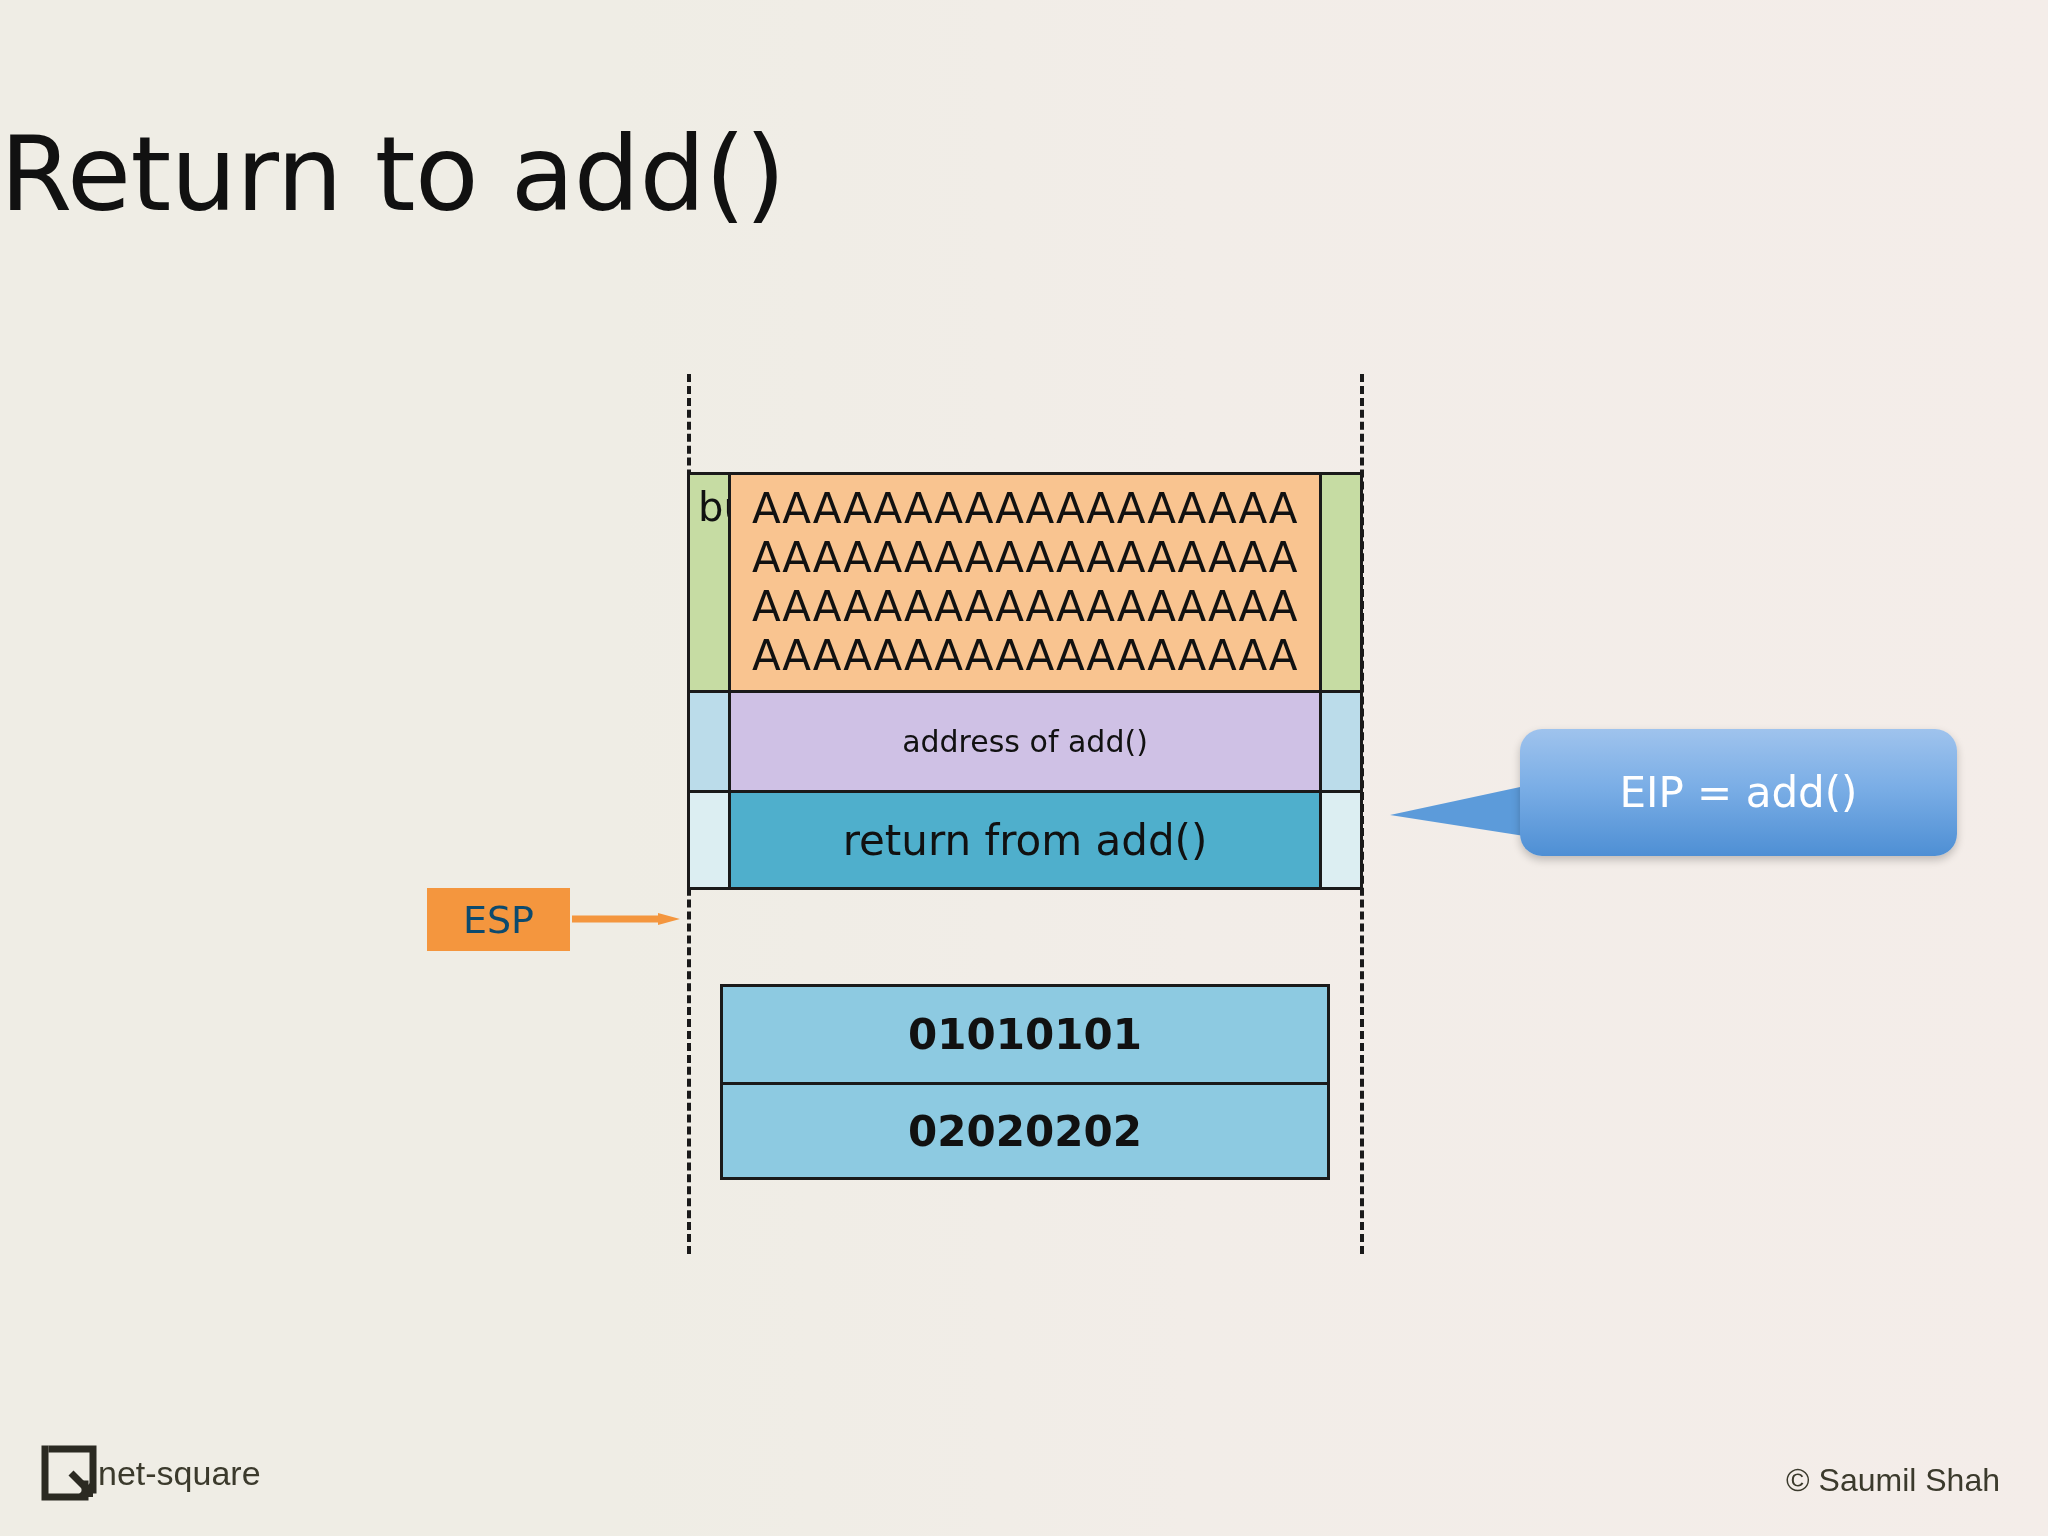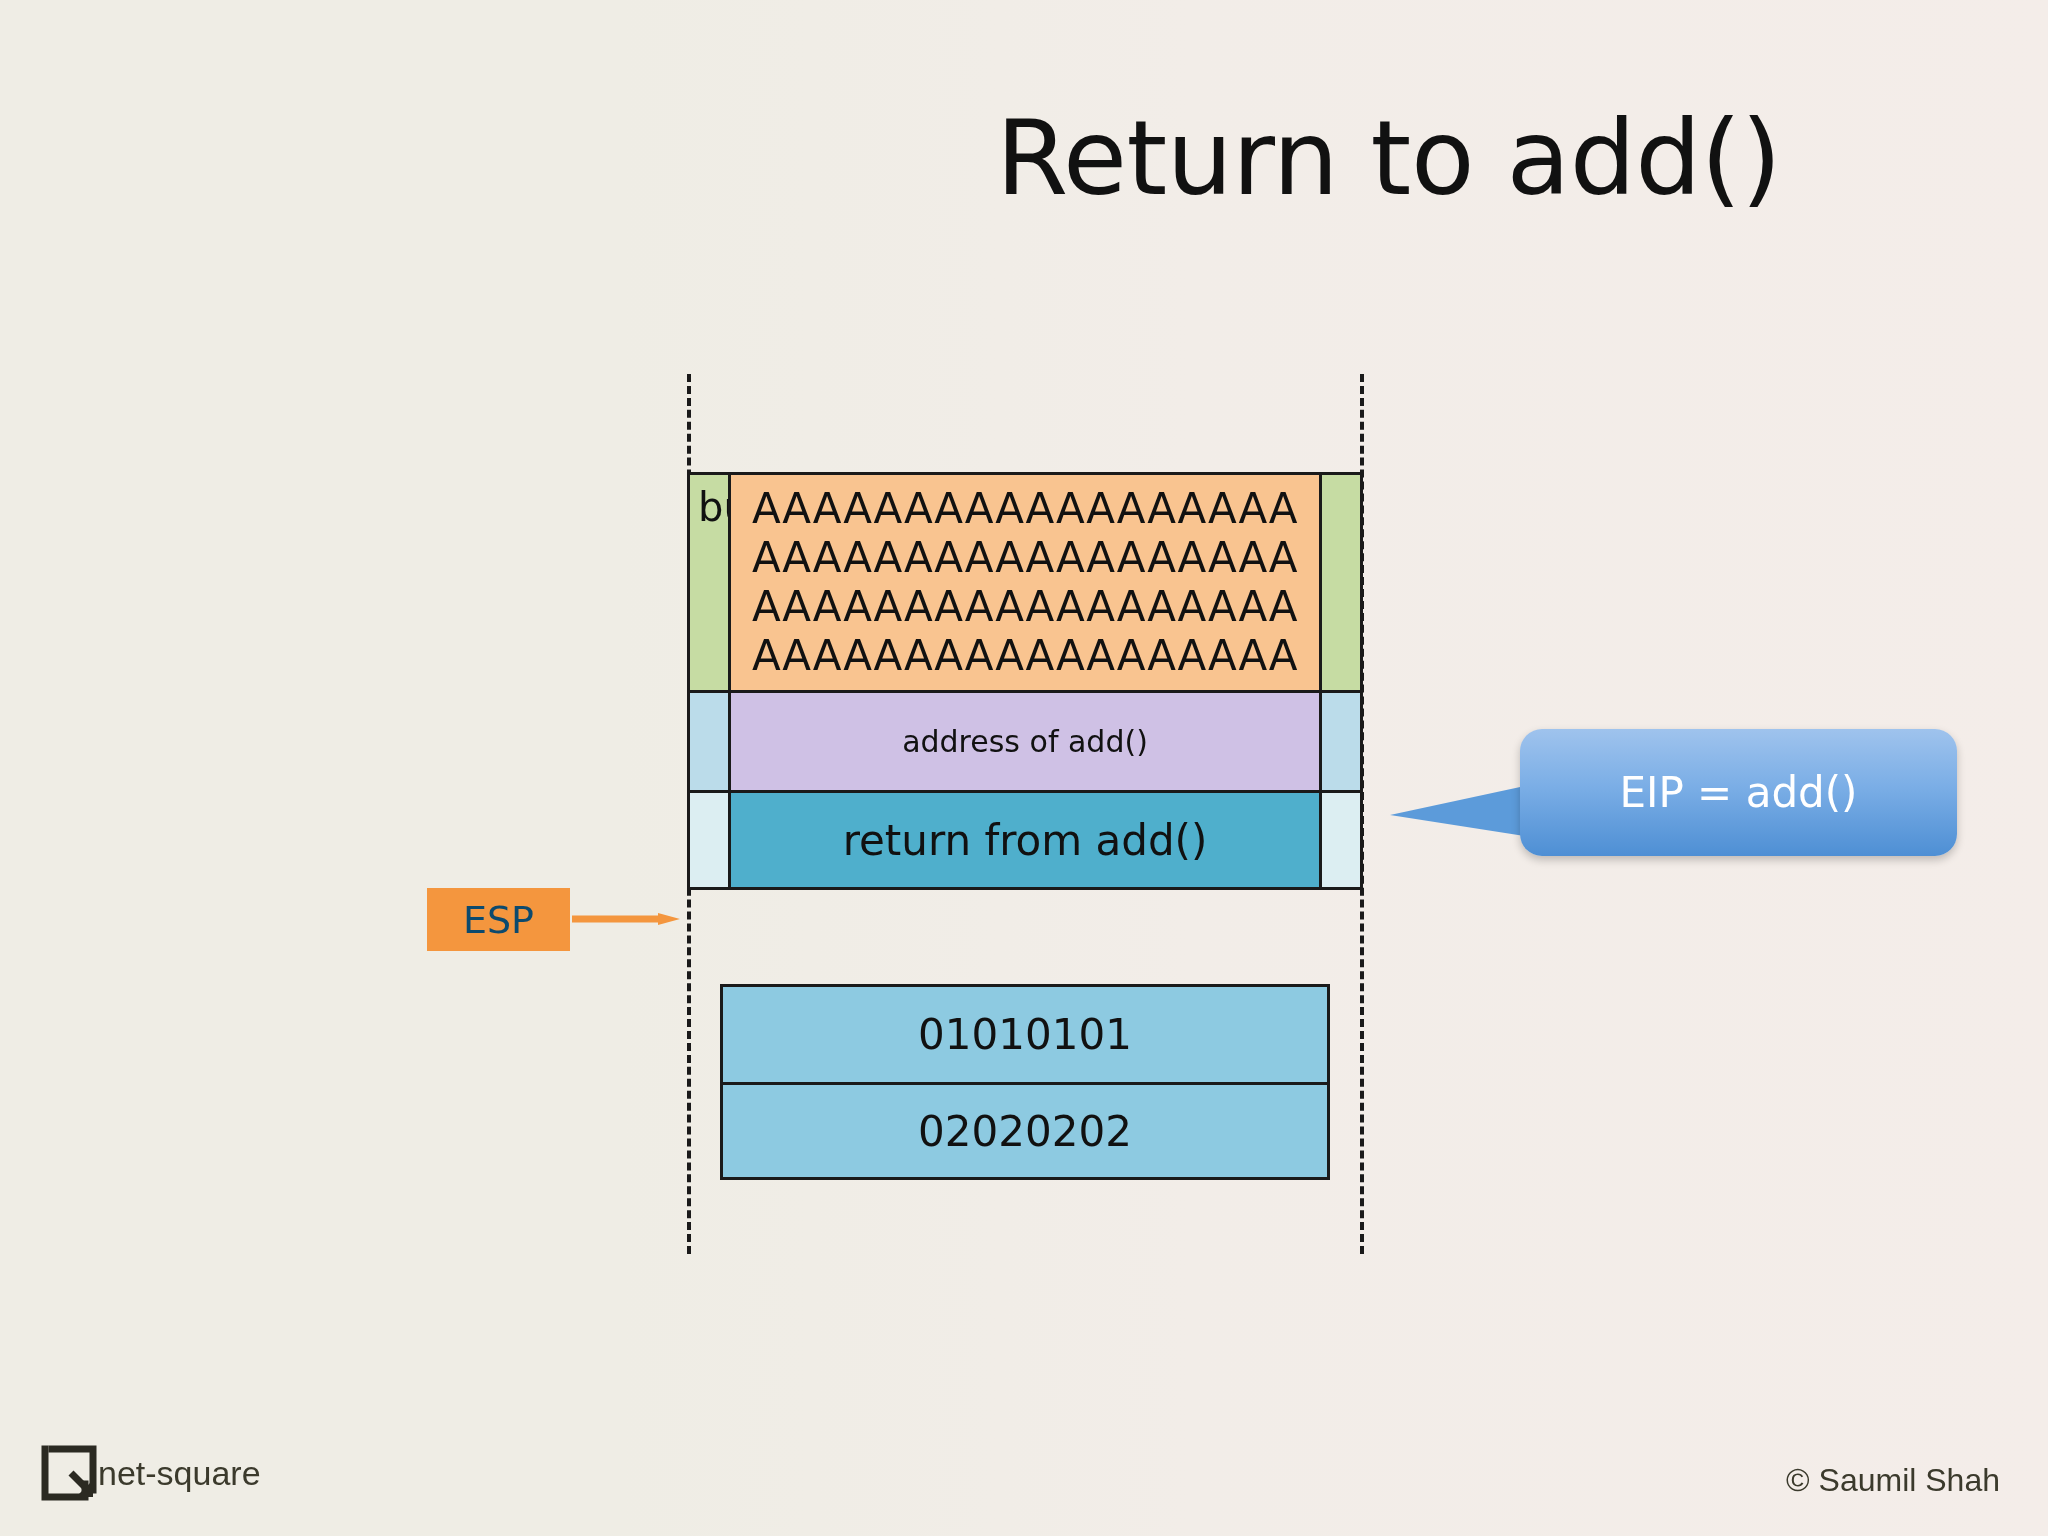--- a/index.html
+++ b/index.html
@@ -20,23 +20,23 @@
     position: absolute;
     left: 620px; top: 0;
     width: 1428px; height: 1536px;
     background: linear-gradient(90deg, #EFEDE5 0%, #F2EDE8 40%, #F4EDE9 100%);
     pointer-events: none;
   }
 
   
   .slide-title {
     position: absolute;
-    left: 0; top: 104px;
+    left: 0; top: 120px;
     width: 1781px;
-    text-align: right;
+    text-align: left;
     font-size: 104px;
     line-height: 1.05;
     color: #111111;
     font-family: "DejaVu Sans", sans-serif;
     font-weight: 400;
     letter-spacing: -0.5px;
   }
 
   
   .dashed-line {
@@ -130,21 +130,21 @@
     font-size: 42px;
     color: #111111;
   }
   
   .bottom-block {
     position: absolute;
     left: 720px;
     top: 984px;
     width: 610px;
   }
-  .bottom-block .row-plain { border: 3px solid #1A1A1A; border-bottom: none; }
+  .bottom-block .row-plain { border: 3px solid #1A1A1A; border-bottom: none; font-weight: bold; }
   .bottom-block .row-plain:last-child { border-bottom: 3px solid #1A1A1A; }
 
   
   .esp-box {
     position: absolute;
     left: 427px; top: 888px;
     width: 143px; height: 63px;
     background: #F4963E;
     display: flex;
     align-items: center;

